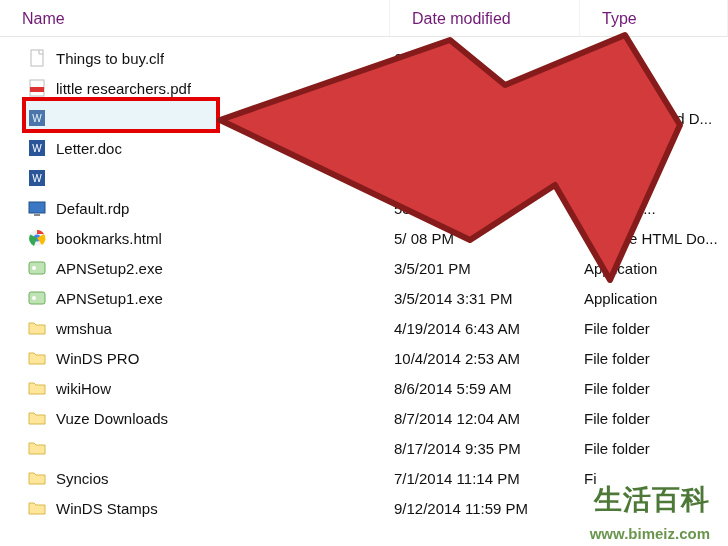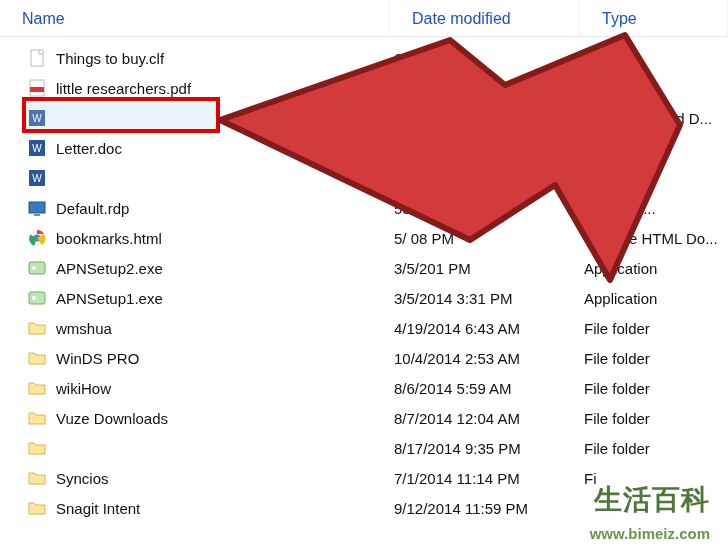--- a/index.html
+++ b/index.html
@@ -18,21 +18,21 @@
     grid-template-columns: 390px 190px 1fr;
     width: 100%;
   }
   .header-row {
     display: contents;
   }
   .header-cell {
     padding: 10px 22px 8px 22px;
     border-bottom: 1px solid #e6e6e6;
     border-right: 1px solid #f2f2f2;
-    color: #1d4ed8;
+    color: #701a75;
     font-size: 16px;
     font-weight: 400;
     user-select: none;
     white-space: nowrap;
     overflow: hidden;
   }
   .file-row {
     display: contents;
   }
   .cell {
@@ -184,21 +184,21 @@
             </svg></span>
         </div><div class="cell date-cell">8/17/2014 9:35 PM</div><div class="cell type-cell">File folder</div></div><div class="file-row"><div class="cell name-cell">
           <span class="icon"><svg viewBox="0 0 18 18">
               <path fill="#ffe69a" stroke="#d9b84a" d="M1 4h5l2 2h9v9H1z"></path>
             </svg></span>
           <span class="name-text">Syncios</span>
         </div><div class="cell date-cell">7/1/2014 11:14 PM</div><div class="cell type-cell">Fi</div></div><div class="file-row"><div class="cell name-cell">
           <span class="icon"><svg viewBox="0 0 18 18">
               <path fill="#ffe69a" stroke="#d9b84a" d="M1 4h5l2 2h9v9H1z"></path>
             </svg></span>
-          <span class="name-text">Snagit Intent</span>
+          <span class="name-text">WinDS Stamps</span>
         </div><div class="cell date-cell">9/12/2014 11:59 PM</div><div class="cell type-cell"></div></div></div>
 </div>
 
 <div id="highlight" class="highlight-box" style="left: 22px; top: 97px; width: 198px; height: 36px;"></div>
 
 <svg class="red-arrow" style="left:210px; top:30px; width:480px; height:260px;" viewBox="0 0 480 260">
   <path d="M 10 90
            L 240 10
            L 295 55
            L 415 5

